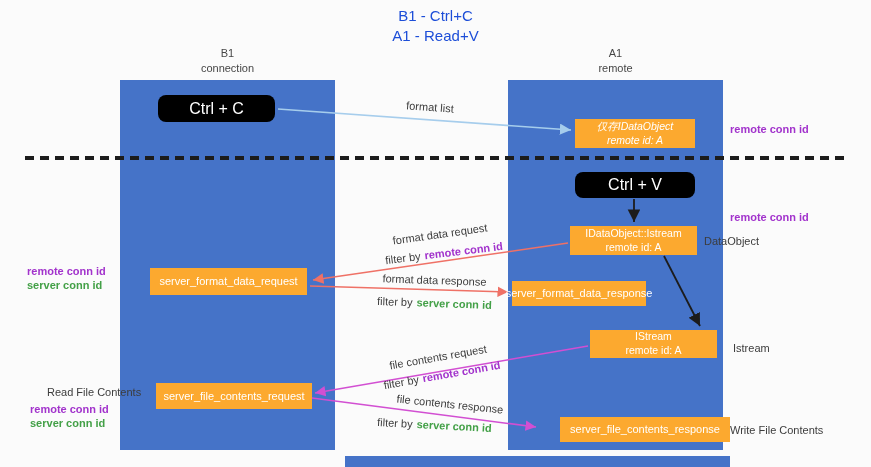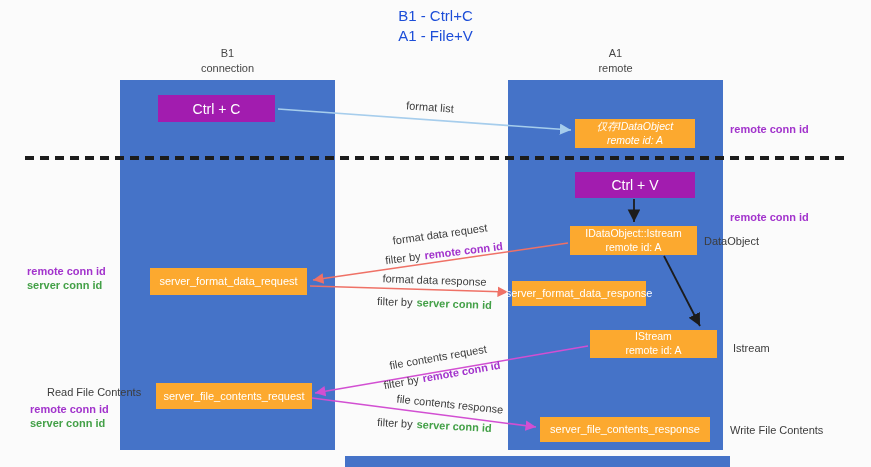--- a/index.html
+++ b/index.html
@@ -9,21 +9,21 @@
 
   .title { position:absolute; top:6px; left:0; width:100%; text-align:center;
            font-size:15px; color:#1d4ed8; line-height:1.3; }
 
   .lane-header { position:absolute; text-align:center; font-size:11px; color:#464646; line-height:1.35; }
 
   .lane { position:absolute; background:#4573c8; }
 
   .box { position:absolute; color:#ffffff; display:flex; flex-direction:column;
          align-items:center; justify-content:center; text-align:center; }
-  .box.green  { background:#a21caf; font-size:14px; }
+  .box.green  { background:#000000; font-size:16px;border-radius:8px; }
   .box.orange { background:#fca92f; font-size:10.5px; line-height:1.3; }
 
   .divider { position:absolute; left:25px; top:156px; width:820px; height:4px;
              background:repeating-linear-gradient(90deg,#1c1c1c 0 9px,transparent 9px 15px); }
 
   .lbl { position:absolute; font-size:11px; color:#3c3c3c; white-space:nowrap; }
   .lbl.center { text-align:center; }
   .rot { transform-origin:center center; }
   .purple  { color:#a233cc; font-weight:bold; }
   .greentx { color:#43a047; font-weight:bold; }
@@ -32,21 +32,21 @@
 
   svg.arrows { position:absolute; left:0; top:0; width:871px; height:467px; pointer-events:none; }
 </style>
 </head>
 <body>
 
 <div class="canvas">
 
   <div class="title">
     <div>B1 - Ctrl+C</div>
-    <div>A1 - File+V</div>
+    <div>A1 - Read+V</div>
   </div>
 
   <div class="lane-header" style="left:120px; top:46px; width:215px;">
     <div>B1</div>
     <div>connection</div>
   </div>
   <div class="lane-header" style="left:508px; top:46px; width:215px;">
     <div>A1</div>
     <div>remote</div>
   </div>
@@ -109,21 +109,21 @@
 
   <div class="box orange" style="left:590px; top:330px; width:127px; height:28px;">
     <div>IStream</div>
     <div>remote id: A</div>
   </div>
 
   <div class="box orange" style="left:156px; top:383px; width:156px; height:26px; font-size:11px;">
     <div>server_file_contents_request</div>
   </div>
 
-  <div class="box orange" style="left:540px; top:417px; width:170px; height:25px; font-size:11px;">
+  <div class="box orange" style="left:560px; top:417px; width:170px; height:25px; font-size:11px;">
     <div>server_file_contents_response</div>
   </div>
 
   <div class="lbl center rot" style="left:380px; top:101px; width:100px; transform:rotate(4deg);">format list</div>
 
   <div class="lbl center rot" style="left:385px; top:228px; width:110px; transform:rotate(-8deg);">format data request</div>
 
   <div class="lbl center rot" style="left:374px; top:247px; width:140px; transform:rotate(-7deg);">
     <span class="plain filter-prefix">filter by</span><span class="purple">remote conn id</span>
   </div>

